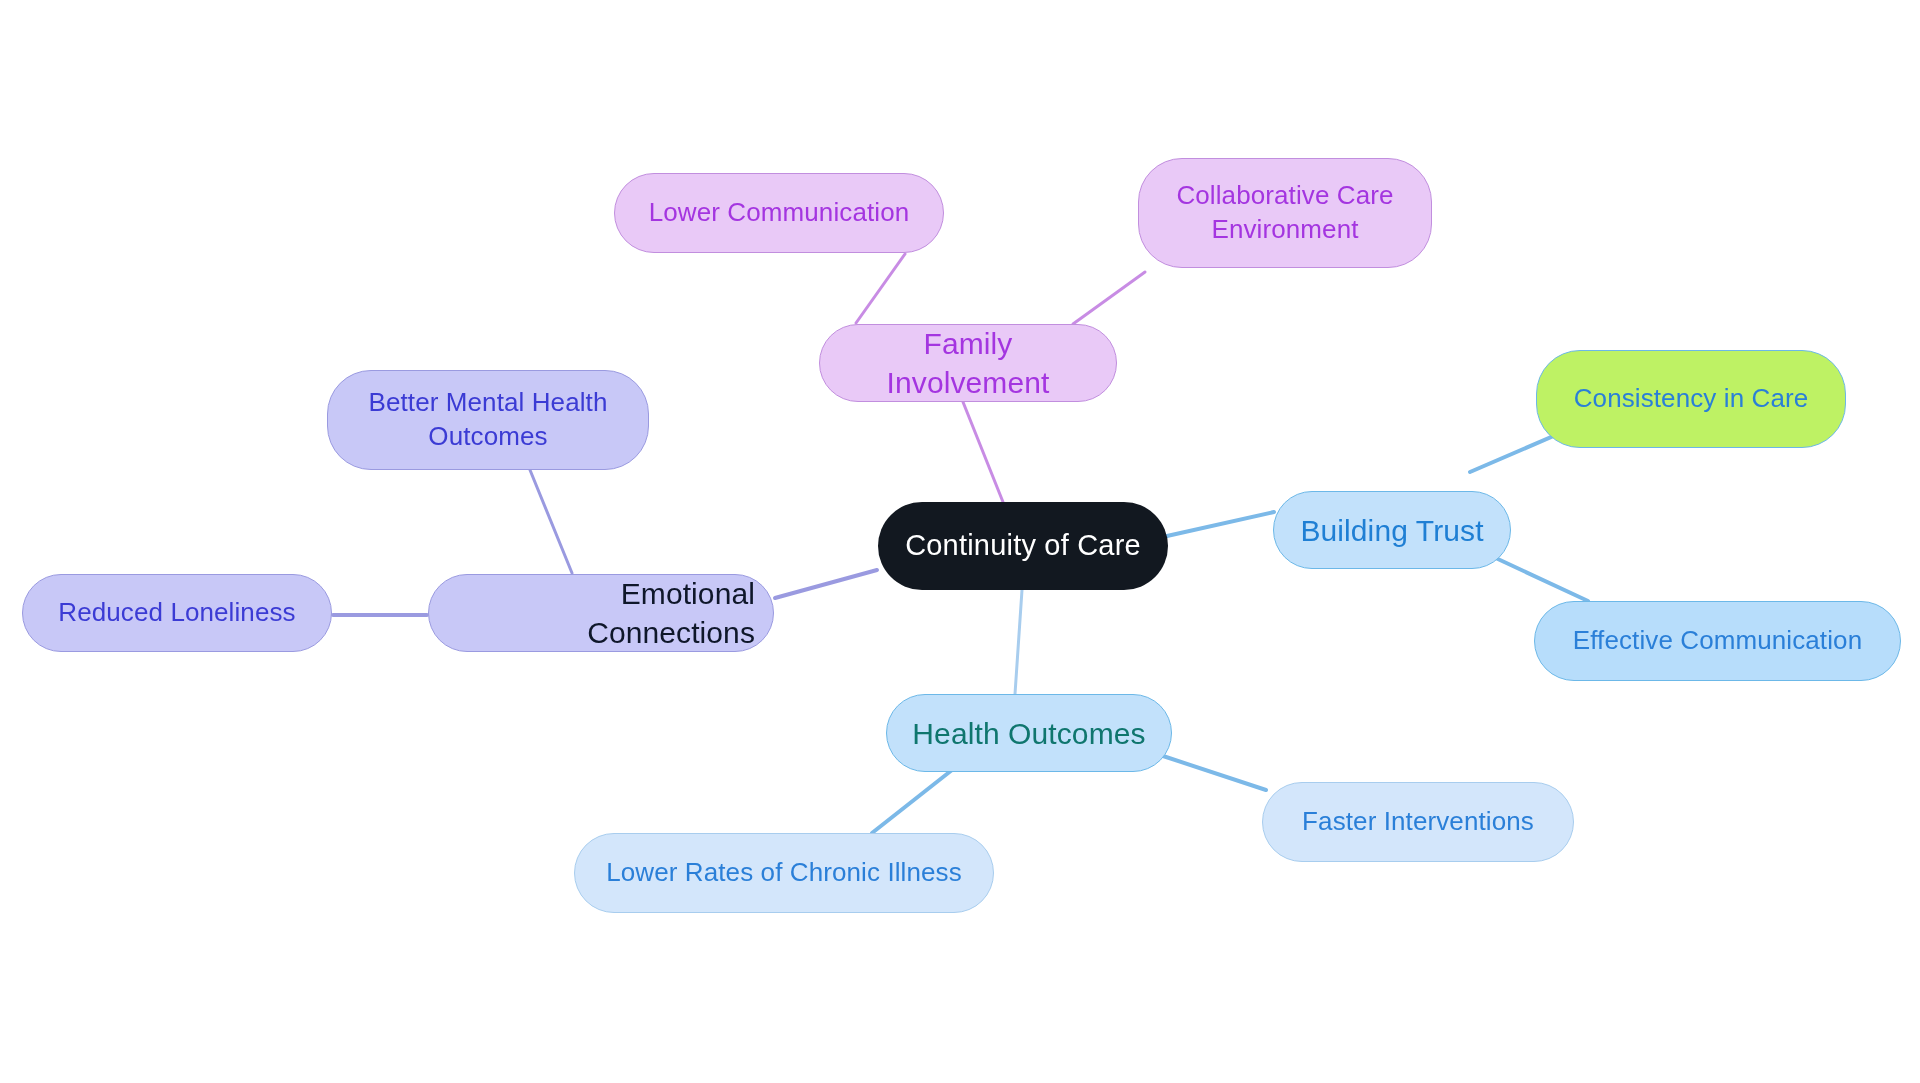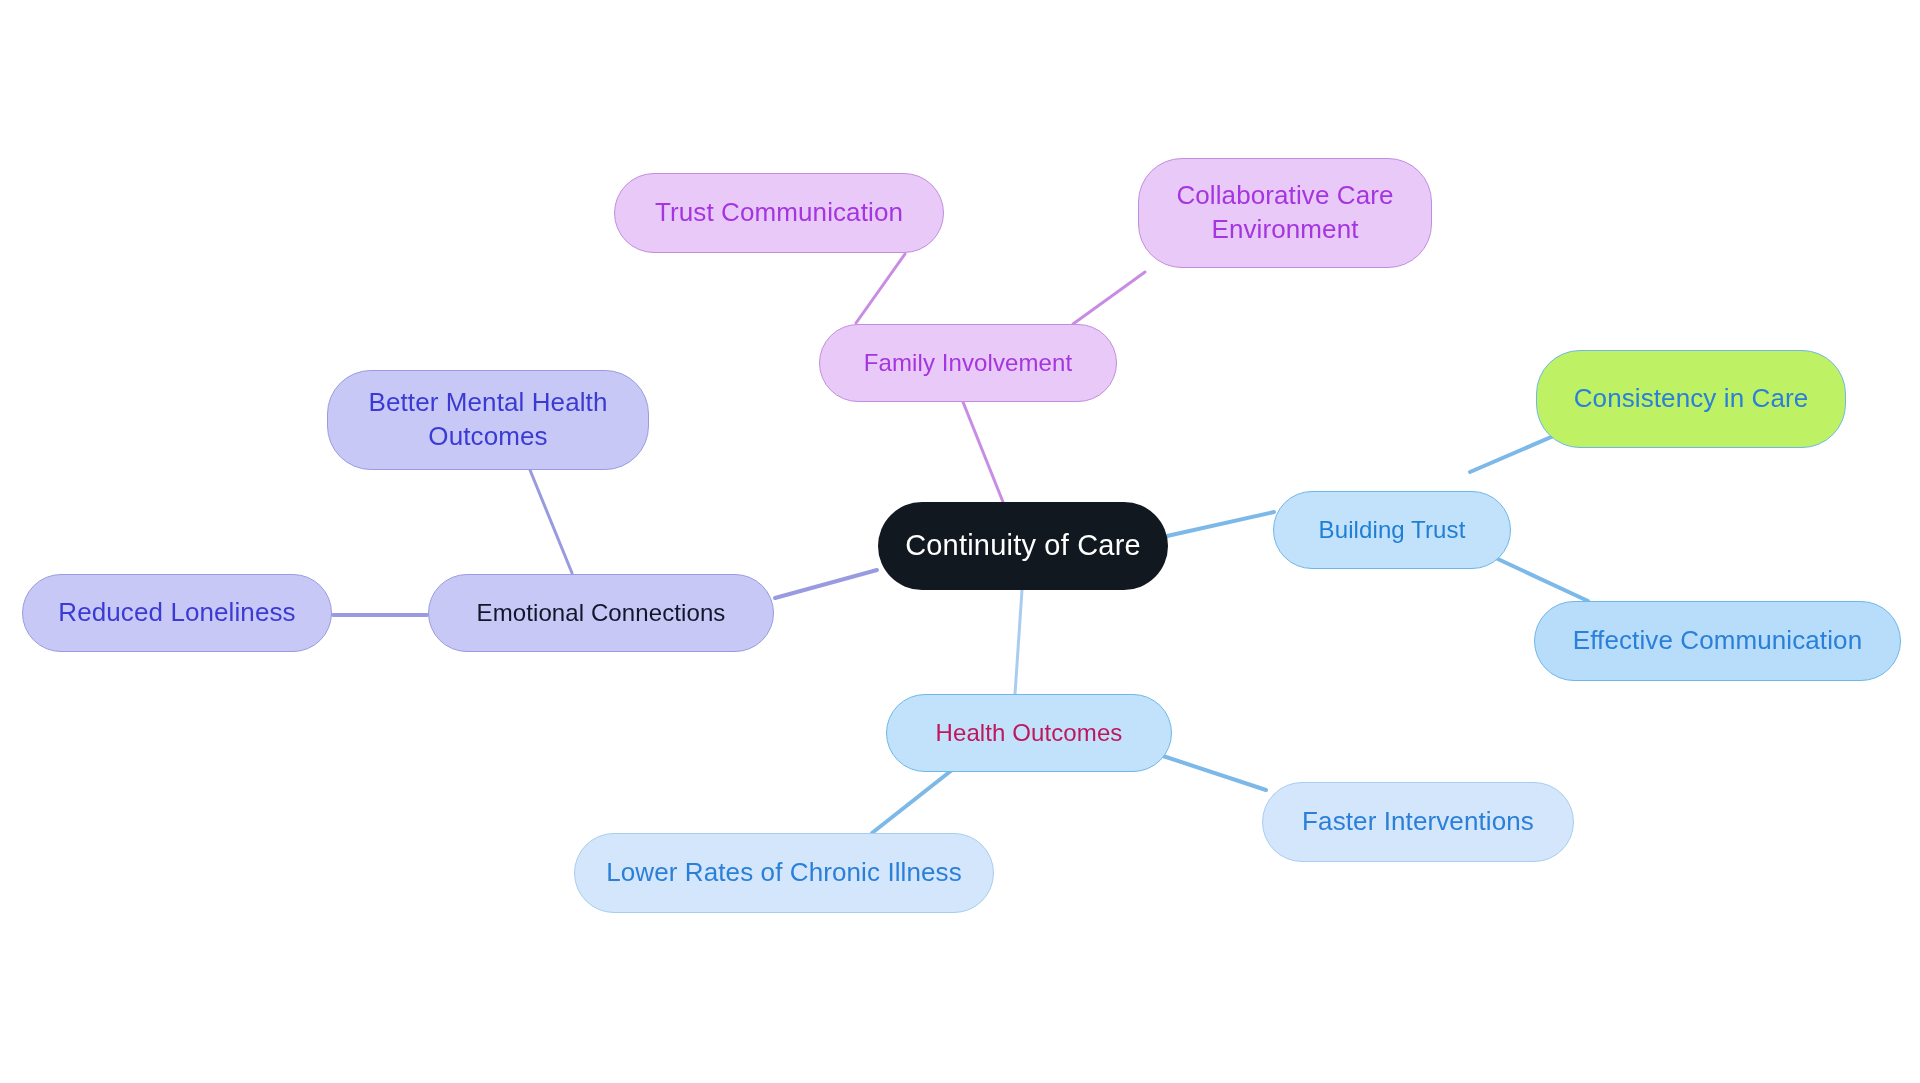--- a/index.html
+++ b/index.html
@@ -40,21 +40,21 @@
     white-space: pre-line;
     padding: 6px 18px;
     letter-spacing: 0.1px;
   }
   .node.root {
     border-radius: 52px;
     border-width: 0;
     font-size: 29px;
     letter-spacing: 0.2px;
   }
-  .node.branch { font-size: 24px; }
+  .node.branch { font-size: 30px; }
   .node.leaf   { font-size: 26px; }
 </style>
 </head>
 <body>
 
 <div id="canvas">
   <svg id="edges" viewBox="0 0 1920 1083" width="1920" height="1083" xmlns="http://www.w3.org/2000/svg">
       <line x1="1167" y1="536" x2="1274" y2="512" stroke="#7cb9e8" stroke-width="4" stroke-linecap="round"></line>
       <line x1="1022" y1="590" x2="1015" y2="694" stroke="#a8cdee" stroke-width="3" stroke-linecap="round"></line>
       <line x1="877" y1="570" x2="775" y2="598" stroke="#9a9ae0" stroke-width="4" stroke-linecap="round"></line>
@@ -64,27 +64,27 @@
       <line x1="1160" y1="755" x2="1266" y2="790" stroke="#7cb9e8" stroke-width="4" stroke-linecap="round"></line>
       <line x1="952" y1="770" x2="872" y2="833" stroke="#7cb9e8" stroke-width="4" stroke-linecap="round"></line>
       <line x1="427" y1="615" x2="333" y2="615" stroke="#9a9ae0" stroke-width="4" stroke-linecap="round"></line>
       <line x1="572" y1="573" x2="530" y2="470" stroke="#9a9ae0" stroke-width="3" stroke-linecap="round"></line>
       <line x1="856" y1="323" x2="905" y2="254" stroke="#c88ce4" stroke-width="3" stroke-linecap="round"></line>
       <line x1="1073" y1="324" x2="1145" y2="272" stroke="#c88ce4" stroke-width="3" stroke-linecap="round"></line>
     </svg>
   <div id="node-layer">
       <div class="node root" style="left: 878px; top: 502px; width: 290px; height: 88px; background: rgb(18, 24, 32); border-color: rgb(18, 24, 32); color: rgb(255, 255, 255); align-items: center;"><span>Continuity of Care</span></div>
       <div class="node branch" style="left: 1273px; top: 470px; width: 238px; height: 78px; background: rgb(194, 225, 251); border-color: rgb(108, 184, 232); color: rgb(31, 127, 212); margin-top: 21px;"><span>Building Trust</span></div>
-      <div class="node branch" style="left: 886px; top: 694px; width: 286px; height: 78px; background: rgb(194, 225, 251); border-color: rgb(108, 184, 232); color: #be185d;"><span>Health Outcomes</span></div>
+      <div class="node branch" style="left: 886px; top: 694px; width: 286px; height: 78px; background: rgb(194, 225, 251); border-color: rgb(108, 184, 232); color: #0f766e;"><span>Health Outcomes</span></div>
       <div class="node branch" style="left: 428px; top: 574px; width: 346px; height: 78px; background: rgb(200, 200, 247); border-color: rgb(154, 154, 224); color: #0f172a; text-align: right;"><span>Emotional Connections</span></div>
       <div class="node branch" style="left: 819px; top: 324px; width: 298px; height: 78px; background: rgb(233, 201, 247); border-color: rgb(193, 142, 222); color: rgb(164, 53, 224);"><span>Family Involvement</span></div>
       <div class="node leaf" style="left: 1536px; top: 350px; width: 310px; height: 98px; background: #bef264; border-color: rgb(108, 184, 232); color: rgb(42, 127, 216);"><span>Consistency in Care</span></div>
       <div class="node leaf" style="left: 1534px; top: 601px; width: 367px; height: 80px; background: rgb(183, 221, 251); border-color: rgb(108, 184, 232); color: rgb(42, 127, 216);"><span>Effective Communication</span></div>
       <div class="node leaf" style="left: 1262px; top: 782px; width: 312px; height: 80px; background: rgb(211, 230, 251); border-color: rgb(168, 205, 238); color: rgb(42, 127, 216);"><span>Faster Interventions</span></div>
       <div class="node leaf" style="left: 574px; top: 833px; width: 420px; height: 80px; background: rgb(211, 230, 251); border-color: rgb(168, 205, 238); color: rgb(42, 127, 216);"><span>Lower Rates of Chronic Illness</span></div>
       <div class="node leaf" style="left: 22px; top: 574px; width: 310px; height: 78px; background: rgb(200, 200, 247); border-color: rgb(154, 154, 224); color: rgb(59, 59, 212);"><span>Reduced Loneliness</span></div>
       <div class="node leaf" style="left: 327px; top: 370px; width: 322px; height: 100px; background: rgb(200, 200, 247); border-color: rgb(154, 154, 224); color: rgb(59, 59, 212);"><span>Better Mental Health
 Outcomes</span></div>
-      <div class="node leaf" style="left: 614px; top: 173px; width: 330px; height: 80px; background: rgb(233, 201, 247); border-color: rgb(193, 142, 222); color: rgb(164, 53, 224);"><span>Trust Communication</span></div>
+      <div class="node leaf" style="left: 614px; top: 173px; width: 330px; height: 80px; background: rgb(233, 201, 247); border-color: rgb(193, 142, 222); color: rgb(164, 53, 224);"><span>Lower Communication</span></div>
       <div class="node leaf" style="left: 1138px; top: 158px; width: 294px; height: 110px; background: rgb(233, 201, 247); border-color: rgb(193, 142, 222); color: rgb(164, 53, 224);"><span>Collaborative Care
 Environment</span></div>
     </div>
 </div>
 
 </body></html>

